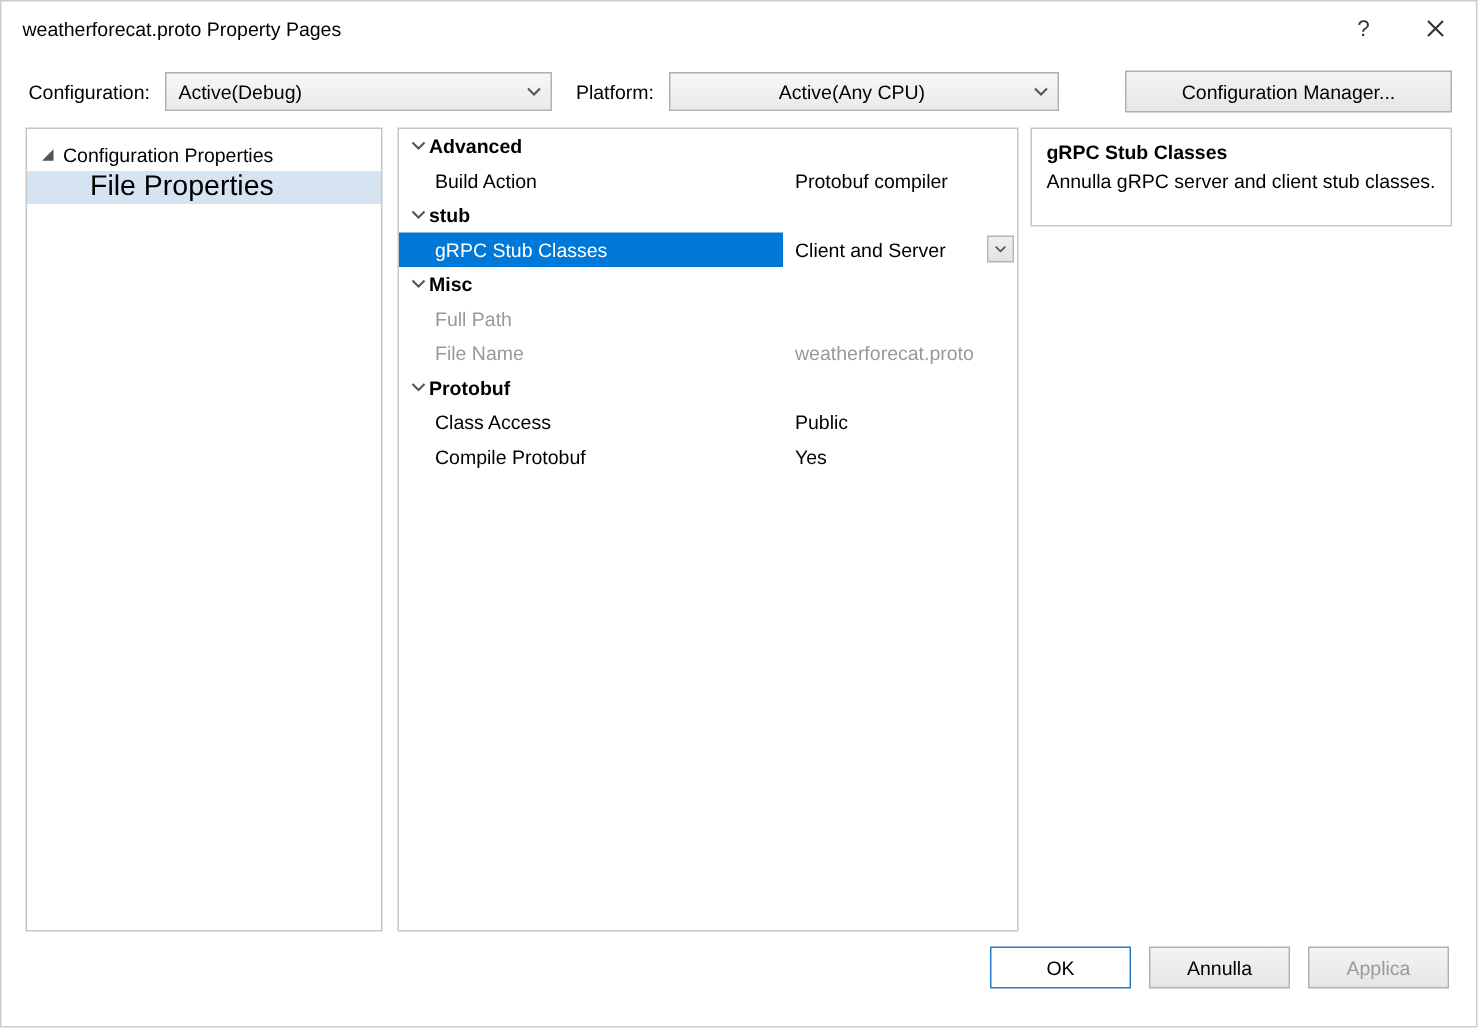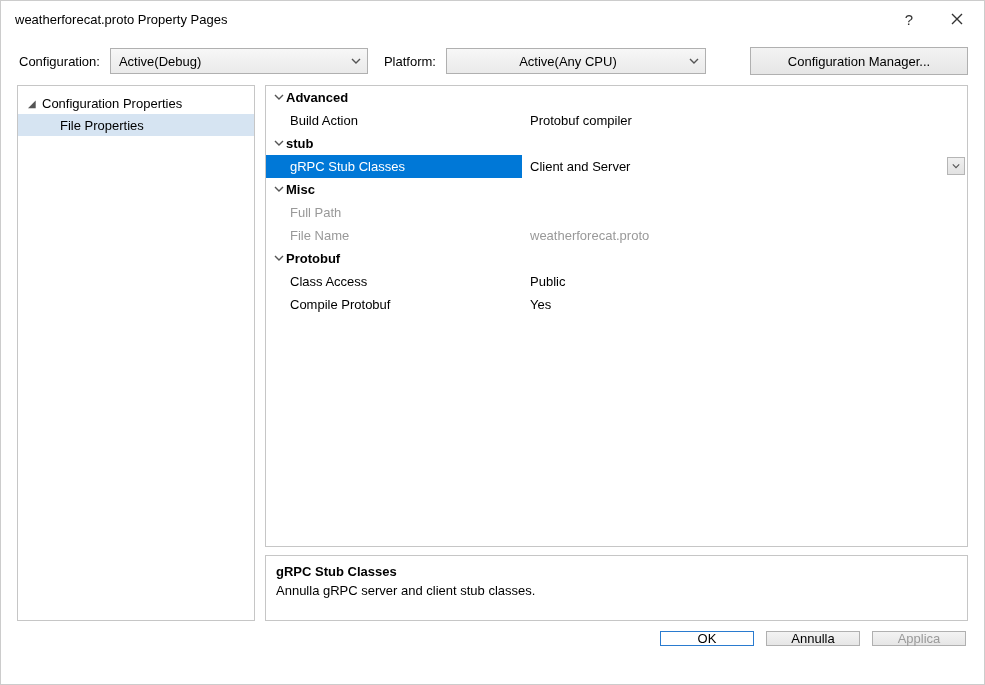--- a/index.html
+++ b/index.html
@@ -75,33 +75,33 @@
   .tree {
     width: 238px;
     border: 1px solid #c6c6c6;
     background: #fff;
     padding-top: 6px;
   }
   .tree-item {
     display: flex; align-items: center;
     height: 22px;
     padding-left: 10px;
-    font-size: 13px;
+    font-size: 19px;
   }
   .tree-root { font-size:13px; }
   .tree-root .arrow { width:10px; margin-right:4px; font-size:10px; color:#555;}
   .tree-child {
     padding-left: 42px;
     background: #d6e4f2;
   }
 
   .rightcol {
     flex: 1;
     display: flex;
-    flex-direction: column;
+    flex-direction: row;
     gap: 8px;
     justify-content: flex-end;
   }
   .propgrid {
     flex: 1;
     border: 1px solid #c6c6c6;
     background: #fff;
     overflow: auto;
   }
   .cat {
@@ -155,21 +155,21 @@
   }
   .desc .dtitle { font-weight: 600; margin-bottom: 4px; }
 
   
   .bottom {
     display: flex;
     justify-content: flex-end;
     gap: 12px;
     padding: 10px 18px 0 0;
   }
-  .bottom .btn { width: 94px; height:15px; }
+  .bottom .btn { width: 94px; height:28px; }
   .btn.default { border: 1.5px solid #2a7bcf; background:#fff; }
   .btn.disabled { color:#9a9a9a; }
 
   svg.chev path { stroke:#555; stroke-width:1.4; fill:none; }
 </style>
 </head>
 <body>
 
 <div class="titlebar">
   <div class="title">weatherforecat.proto Property Pages</div>

